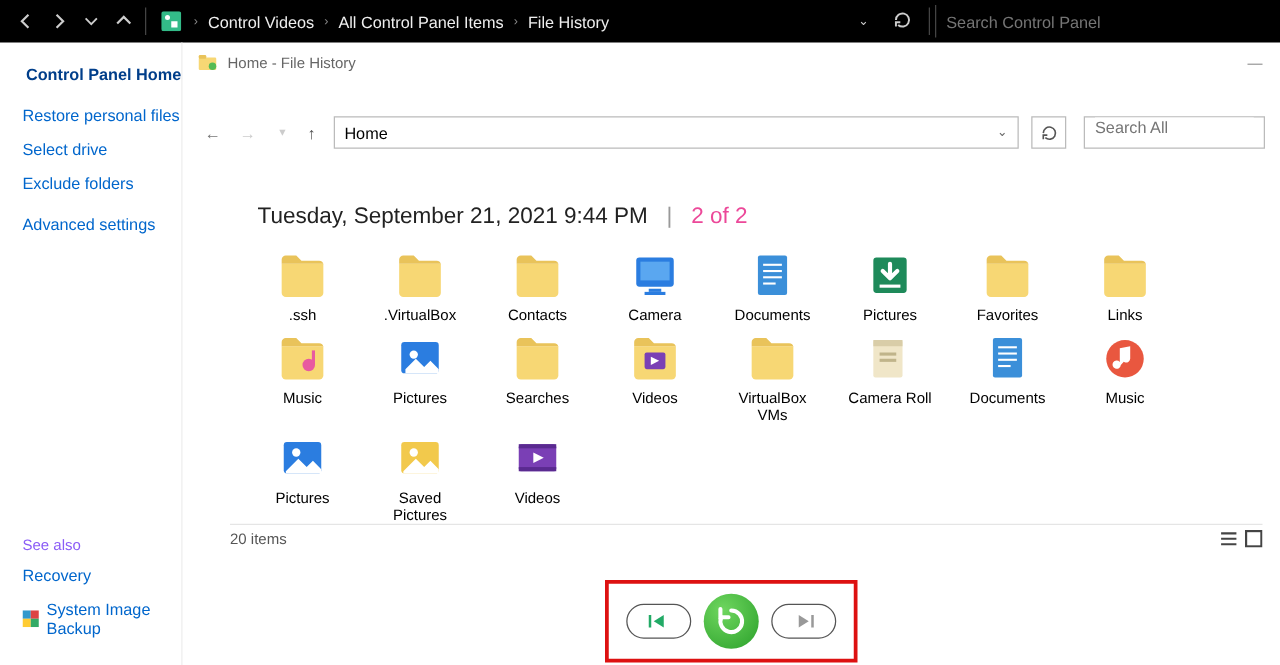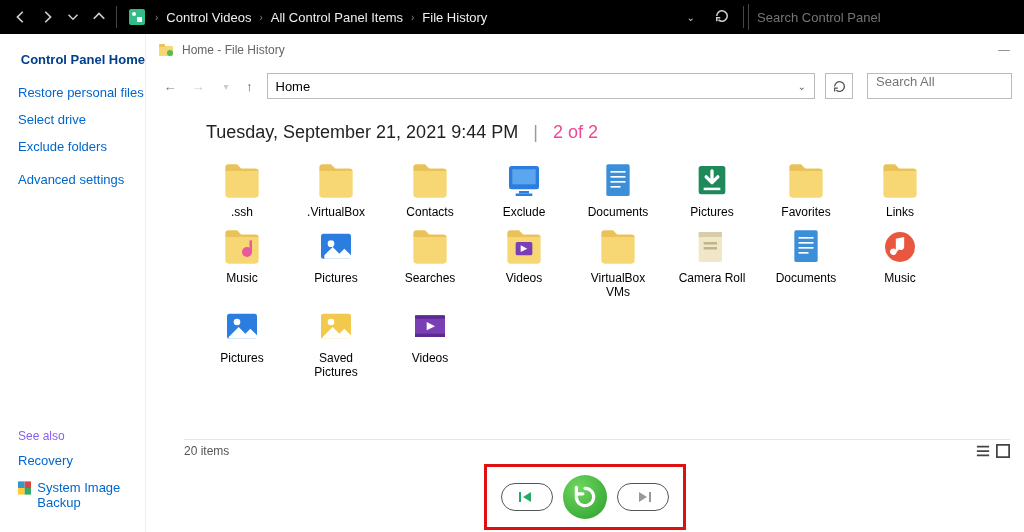--- a/index.html
+++ b/index.html
@@ -20,24 +20,24 @@
 .topbar .search-wrap input { background: transparent; border: none; color: #999; font-size: 13px; width: 100%; outline: none; }
 
 .main { display: flex; height: calc(100% - 34px); }
 
 
 .sidebar { width: 145px; padding: 18px 0 10px 18px; display: flex; flex-direction: column; font-size: 13px; }
 .sidebar a { color: #0066cc; text-decoration: none; display: block; margin-bottom: 12px; cursor: pointer; }
 .sidebar a.bold { color: #003e8a; font-weight: 600; margin-bottom: 18px; text-align: right; }
 .sidebar .gap { flex: 1; }
 .sidebar .see-also { color: #8b5cf6; font-size: 12px; margin-bottom: 10px; }
-.sidebar .with-icon { display: flex; gap: 6px; }
-
-
-.pane { flex: 1; border-left: 1px solid #eee; display: flex; flex-direction: column; }
+.sidebar .with-icon { display: flex; align-items: center; gap: 6px; }
+
+
+.pane { flex: 1; border-left: 1px solid #eee; display: flex; flex-direction: column; gap: 20px; }
 .pane-title { height: 32px; display: flex; align-items: center; padding: 0 12px; color: #666; font-size: 12px; }
 .pane-title .micon { width: 16px; height: 16px; margin-right: 8px; }
 .pane-title .spacer { flex: 1; }
 .pane-title .min { color: #888; letter-spacing: 2px; cursor: pointer; }
 
 .nav-row { height: 40px; display: flex; align-items: center; padding: 0 12px; gap: 4px; }
 .nav-row .arrow { width: 24px; text-align: center; color: #777; cursor: pointer; }
 .nav-row .arrow.dis { color: #ccc; }
 .nav-row .up { color: #555; cursor: pointer; padding: 0 4px; }
 .nav-row .addr { flex: 1; height: 26px; border: 1px solid #bbb; display: flex; align-items: center; padding: 0 8px; margin: 0 6px; justify-content: space-between; }
@@ -198,21 +198,21 @@
             </svg>
             <div class="label">Contacts</div>
           </div>
           <div class="item">
             <svg class="icon" viewBox="0 0 48 48">
               <rect x="6" y="6" width="36" height="28" rx="3" fill="#2b7de0"></rect>
               <rect x="10" y="10" width="28" height="18" fill="#5aa7f0"></rect>
               <rect x="18" y="36" width="12" height="3" fill="#2b7de0"></rect>
               <rect x="14" y="39" width="20" height="3" fill="#2b7de0"></rect>
             </svg>
-            <div class="label">Exclude</div>
+            <div class="label">Camera</div>
           </div>
           <div class="item">
             <svg class="icon" viewBox="0 0 48 48">
               <rect x="10" y="4" width="28" height="38" rx="2" fill="#3b8fd9"></rect>
               <rect x="15" y="12" width="18" height="2" fill="#fff"></rect>
               <rect x="15" y="18" width="18" height="2" fill="#fff"></rect>
               <rect x="15" y="24" width="18" height="2" fill="#fff"></rect>
               <rect x="15" y="30" width="12" height="2" fill="#fff"></rect>
             </svg>
             <div class="label">Documents</div>

